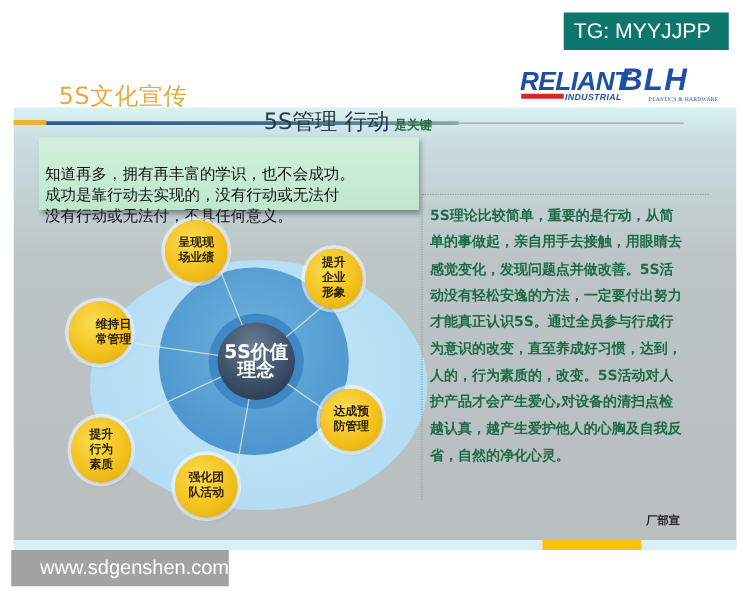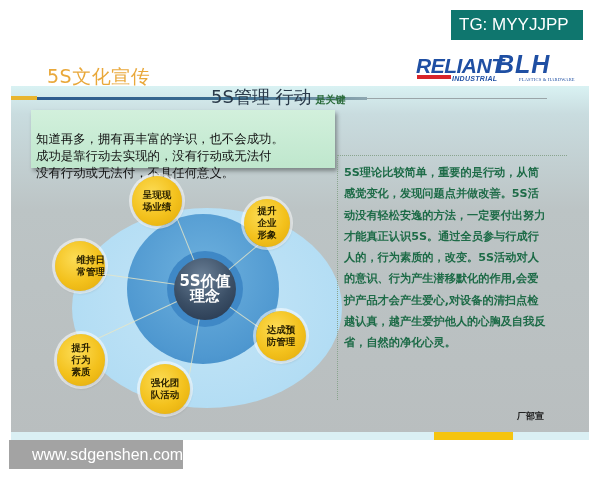--- a/index.html
+++ b/index.html
@@ -197,25 +197,26 @@
   <div class="bubble" style="left:140px;top:364px;">
     <div>
         <div>强化团</div>
         <div>队活动</div>
       </div>
   </div>
 </div>
 
 <div class="right-text">
   <div>5S理论比较简单，重要的是行动，从简</div>
+  <div>单的事做起，亲自用手去接触，用眼睛去</div>
   <div>感觉变化，发现问题点并做改善。5S活</div>
   <div>动没有轻松安逸的方法，一定要付出努力</div>
   <div>才能真正认识5S。通过全员参与行成行</div>
+  <div>为意识的改变，直至养成好习惯，达到，</div>
   <div>人的，行为素质的，改变。5S活动对人</div>
-  <div>的意识、行为产生潜移默化的作用,会爱</div>
   <div>护产品才会产生爱心,对设备的清扫点检</div>
   <div>越认真，越产生爱护他人的心胸及自我反</div>
   <div>省，自然的净化心灵。</div>
 </div>
 
 <div class="signature">厂部宣</div>
 
 <div class="bottom-strip"></div>
 <div class="bottom-yellow"></div>
 

